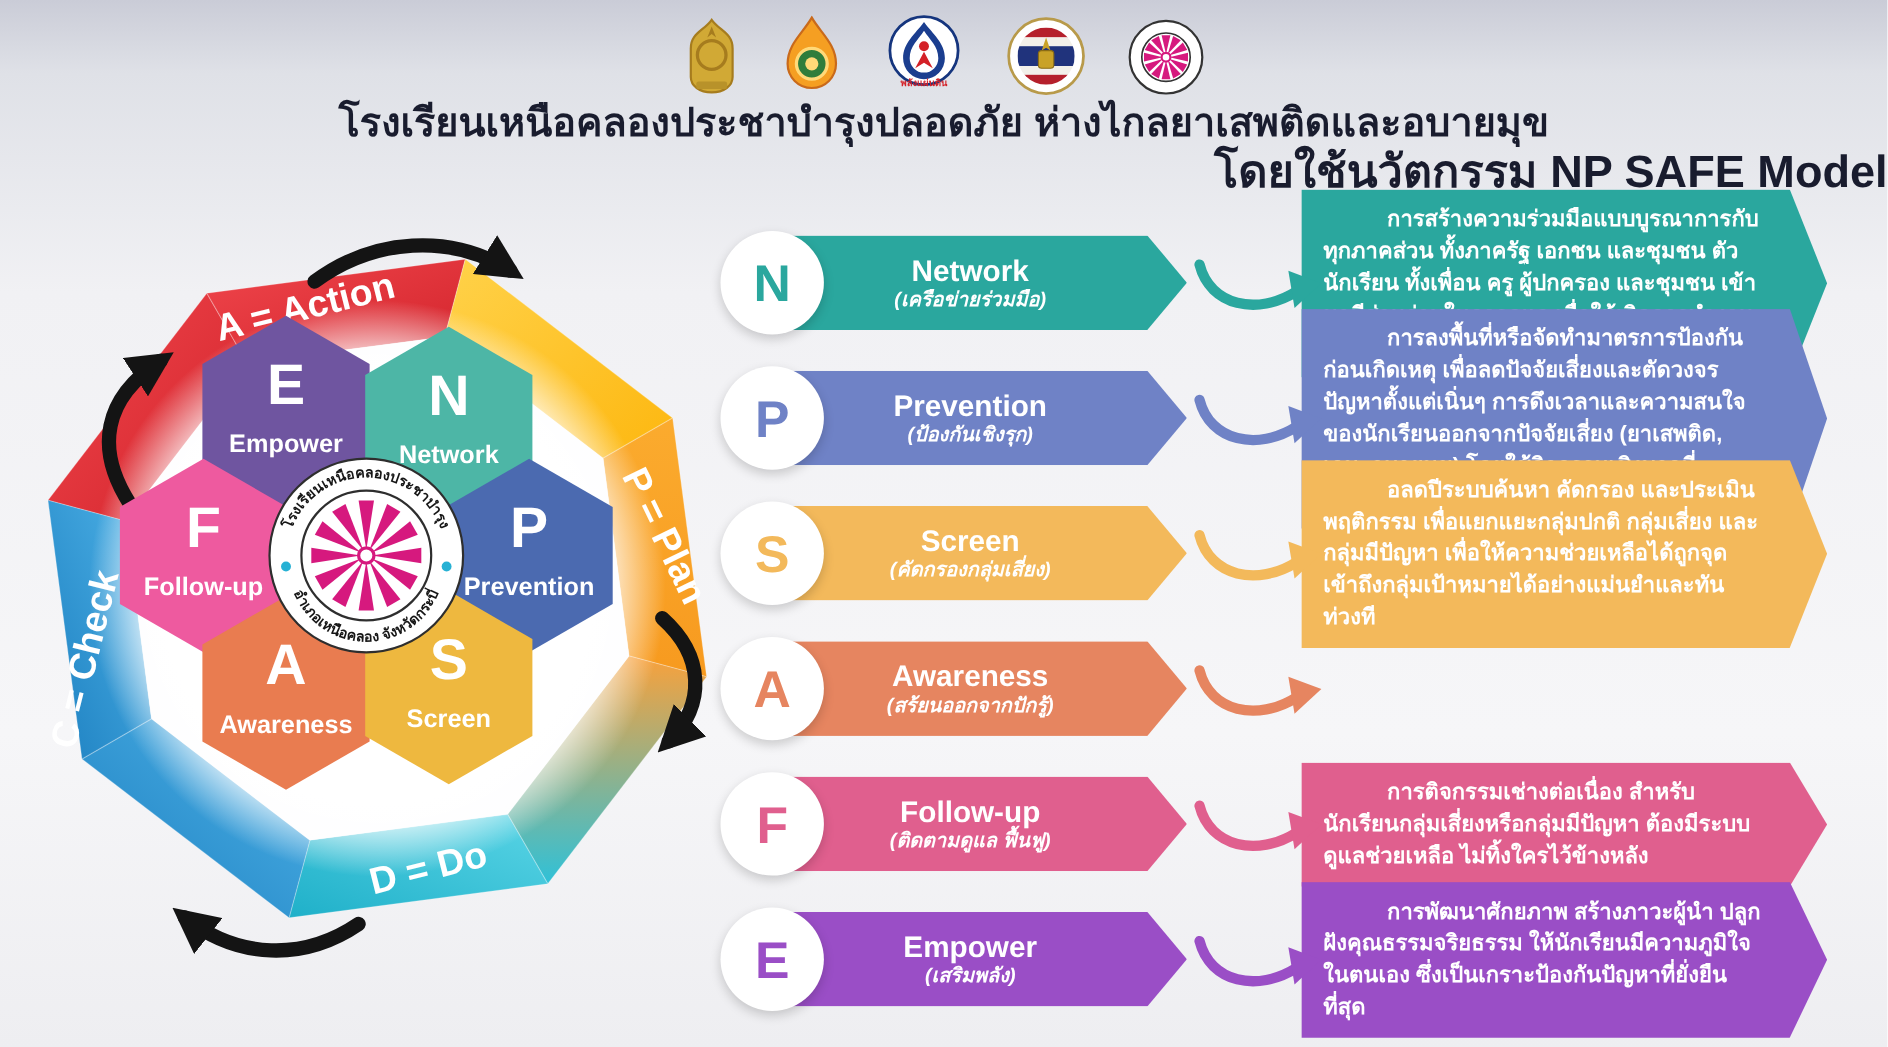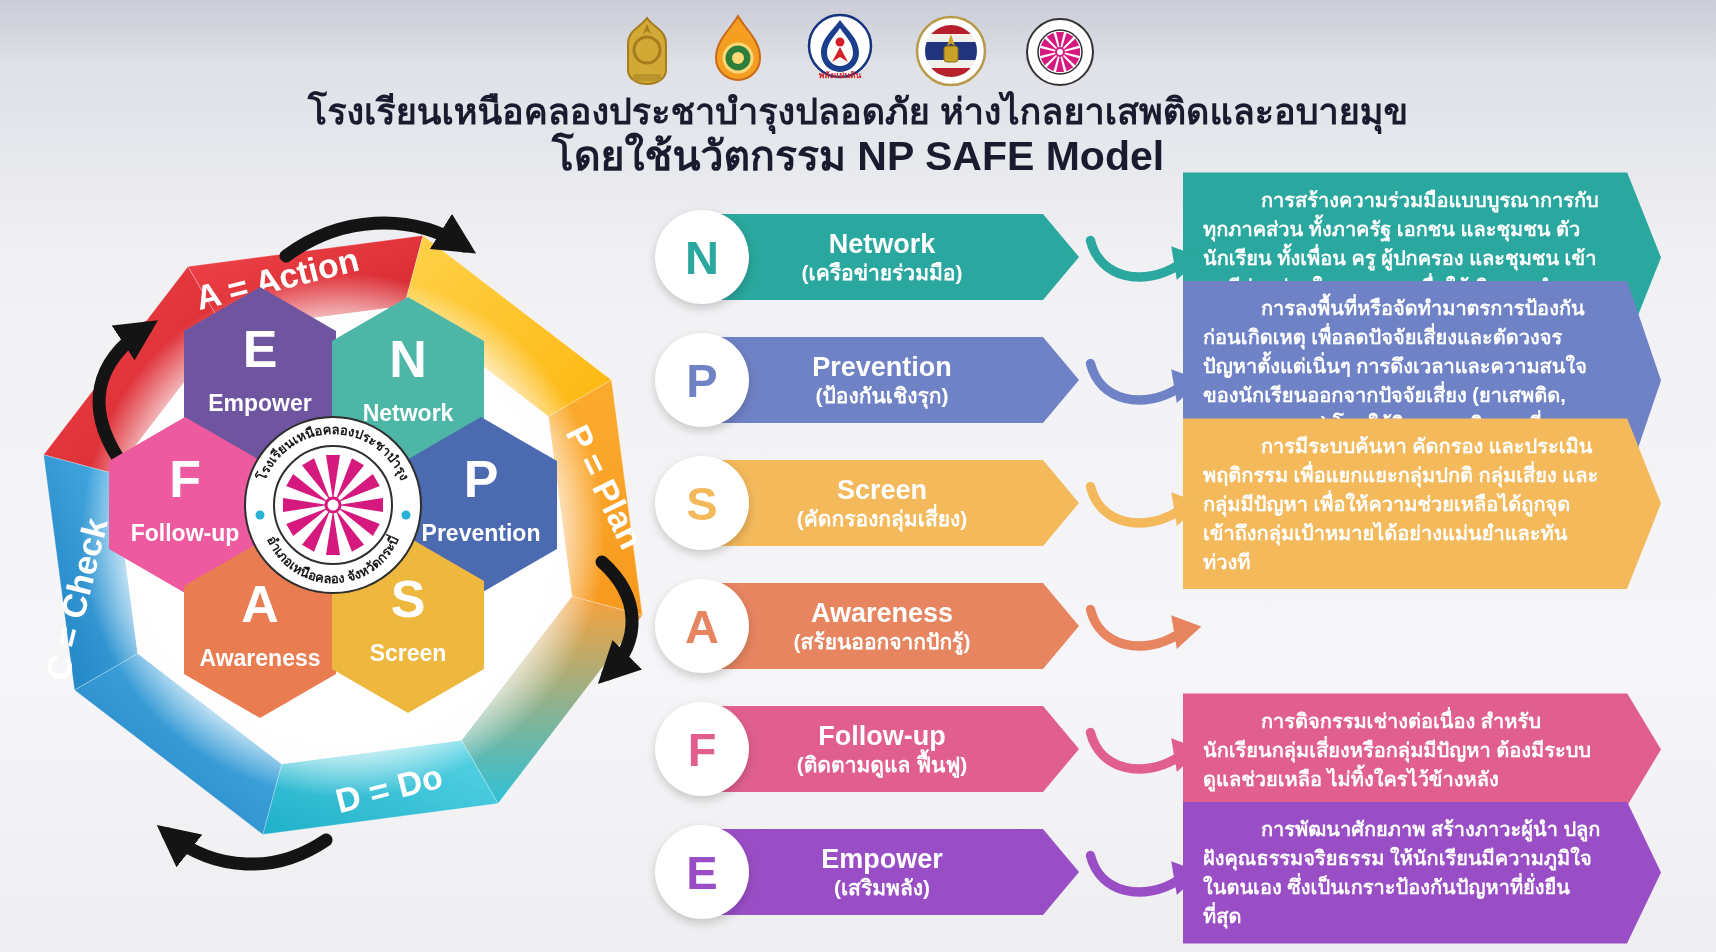--- a/index.html
+++ b/index.html
@@ -4,21 +4,21 @@
 <style>
   html,body { margin:0; padding:0; }
   .page {
     position:relative; width:1716px; height:952px; overflow:hidden;
     background:linear-gradient(180deg,#caccd7 0%,#dfe1e7 7%,#f1f1f4 28%,#f6f6f8 70%,#eeeef1 100%);
     font-family:"Liberation Sans", sans-serif;
   }
   
   .logos { display:flex; justify-content:center; align-items:flex-end; gap:36px; padding-top:8px; height:80px; }
   .title1 { margin:4px 0 0; text-align:center; font-size:36px; line-height:1.1; font-weight:800; color:#191c2e; }
-  .title2 { margin:2px 0 0; text-align:center; font-size:41px; line-height:1.1; font-weight:800; color:#191c2e; }
+  .title2 { margin:2px 0 0; text-align:right; font-size:41px; line-height:1.1; font-weight:800; color:#191c2e; }
   
   .diagram { position:absolute; left:28px; top:190px; width:630px; height:700px; }
   .cycle-text { font-size:34px; font-weight:800; fill:#ffffff; text-anchor:middle; }
   .hex-letter { font-size:52px; font-weight:800; fill:#ffffff; text-anchor:middle; }
   .hex-word { font-size:23px; font-weight:800; fill:#ffffff; text-anchor:middle; }
   .logo-arc { font-size:13px; font-weight:700; fill:#161616; }
   
   .rows { position:absolute; left:655px; top:196px; width:1061px; }
   .row { position:relative; height:123px; }
   .letter-circle {
@@ -27,21 +27,21 @@
     display:flex; align-items:center; justify-content:center;
     font-size:47px; font-weight:800; color:var(--c); z-index:3;
   }
   .banner {
     position:absolute; left:64px; top:18px; width:360px; height:86px; background:var(--c);
     clip-path:polygon(0 0, calc(100% - 36px) 0, 100% 50%, calc(100% - 36px) 100%, 0 100%);
     display:flex; flex-direction:column; justify-content:center; align-items:center;
     padding-right:34px; box-sizing:border-box; color:#fff; text-align:center; z-index:1;
   }
   .banner-title { font-size:27px; font-weight:800; line-height:1.15; }
-  .banner-sub { font-size:21px; font-weight:700; line-height:1.2; }
+  .banner-sub { font-size:18px; font-weight:700; line-height:1.2;font-style:italic; }
   .swoosh { position:absolute; left:428px; top:32px; width:122px; height:72px; z-index:2; }
   .swoosh-path { fill:none; stroke:var(--c); stroke-width:10; stroke-linecap:round; }
   .swoosh-head { fill:var(--c); }
   .desc {
     position:absolute; left:528px; top:50%; transform:translateY(-50%); width:478px;
     background:var(--c);
     clip-path:polygon(0 0, calc(100% - 34px) 0, 100% 50%, calc(100% - 34px) 100%, 0 100%);
     color:#fff; padding:13px 54px 13px 20px; box-sizing:border-box; z-index:1;
   }
   .desc p { margin:0; font-size:20px; font-weight:700; line-height:1.45; text-indent:58px; }
@@ -280,21 +280,21 @@
         </div>
       <div class="banner">
         <div class="banner-title">Screen</div>
         <div class="banner-sub">(คัดกรองกลุ่มเสี่ยง)</div>
       </div>
       <svg class="swoosh" viewBox="0 0 130 74">
         <path class="swoosh-path" d="M8,12 C18,52 64,62 102,38"></path>
           <path class="swoosh-head" d="M94,18 L126,30 L100,54 Z"></path>
       </svg>
       <div class="desc">
-          <p>การมีระบบค้นหา คัดกรอง และประเมินพฤติกรรม เพื่อแยกแยะกลุ่มปกติ กลุ่มเสี่ยง และกลุ่มมีปัญหา เพื่อให้ความช่วยเหลือได้ถูกจุด เข้าถึงกลุ่มเป้าหมายได้อย่างแม่นยำและทันท่วงที</p>
+          <p>อลดปีระบบค้นหา คัดกรอง และประเมินพฤติกรรม เพื่อแยกแยะกลุ่มปกติ กลุ่มเสี่ยง และกลุ่มมีปัญหา เพื่อให้ความช่วยเหลือได้ถูกจุด เข้าถึงกลุ่มเป้าหมายได้อย่างแม่นยำและทันท่วงที</p>
         </div>
     </div>
 
     <div class="row" style="--c: #e68560;">
       <div class="letter-circle">
           <span>A</span>
         </div>
       <div class="banner">
         <div class="banner-title">Awareness</div>
         <div class="banner-sub">(สร้ยนออกจากปักรู้)</div>

